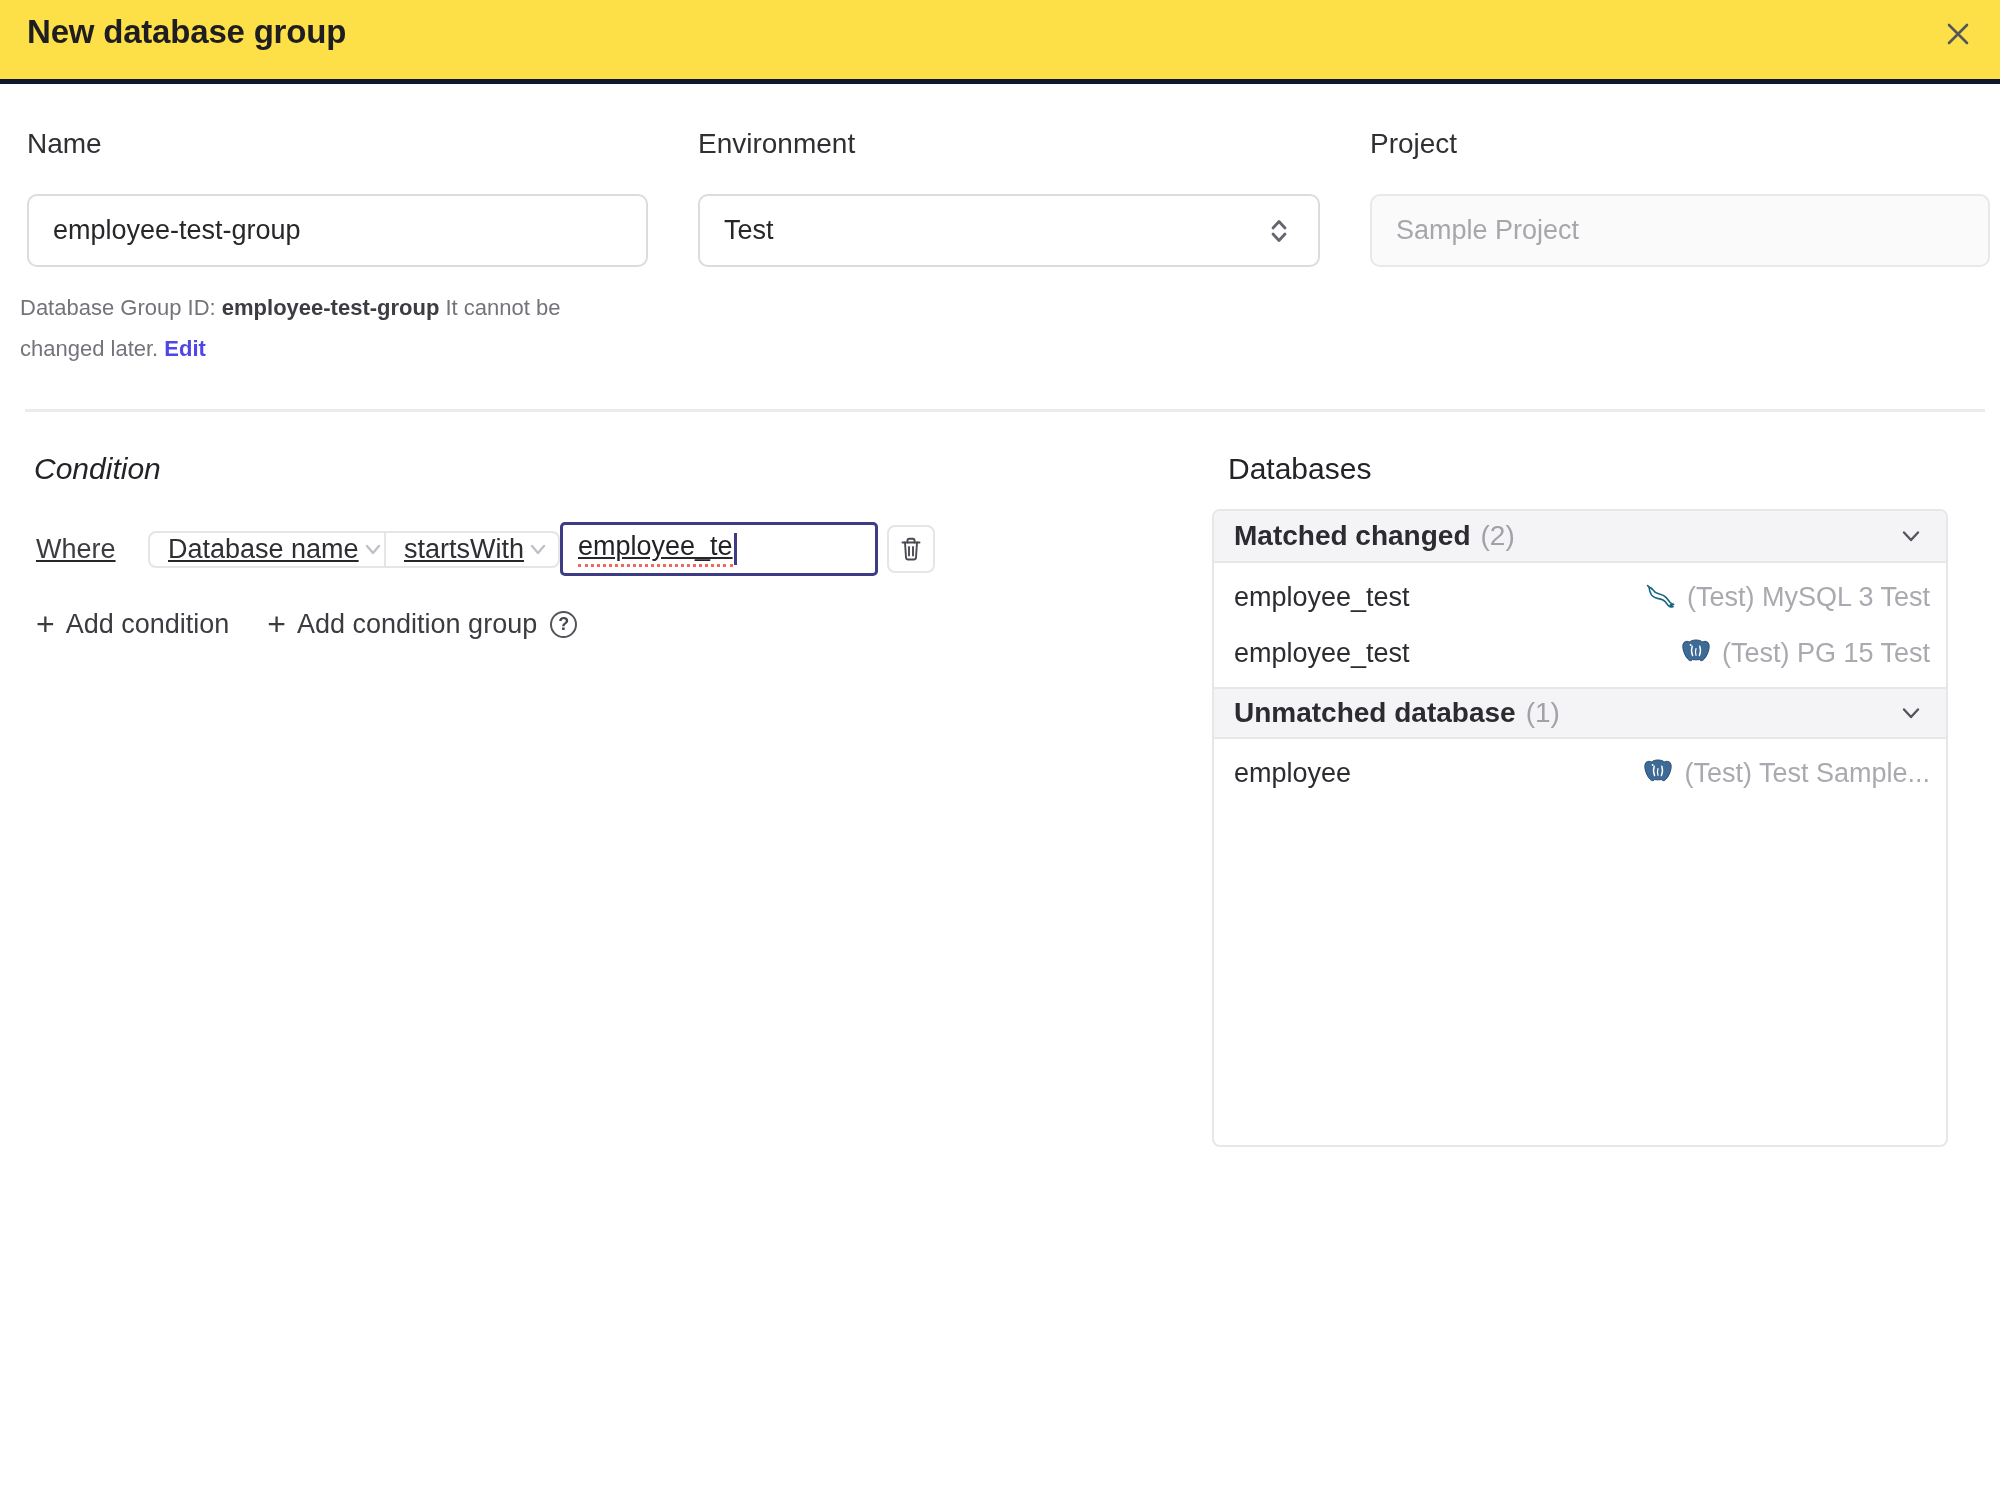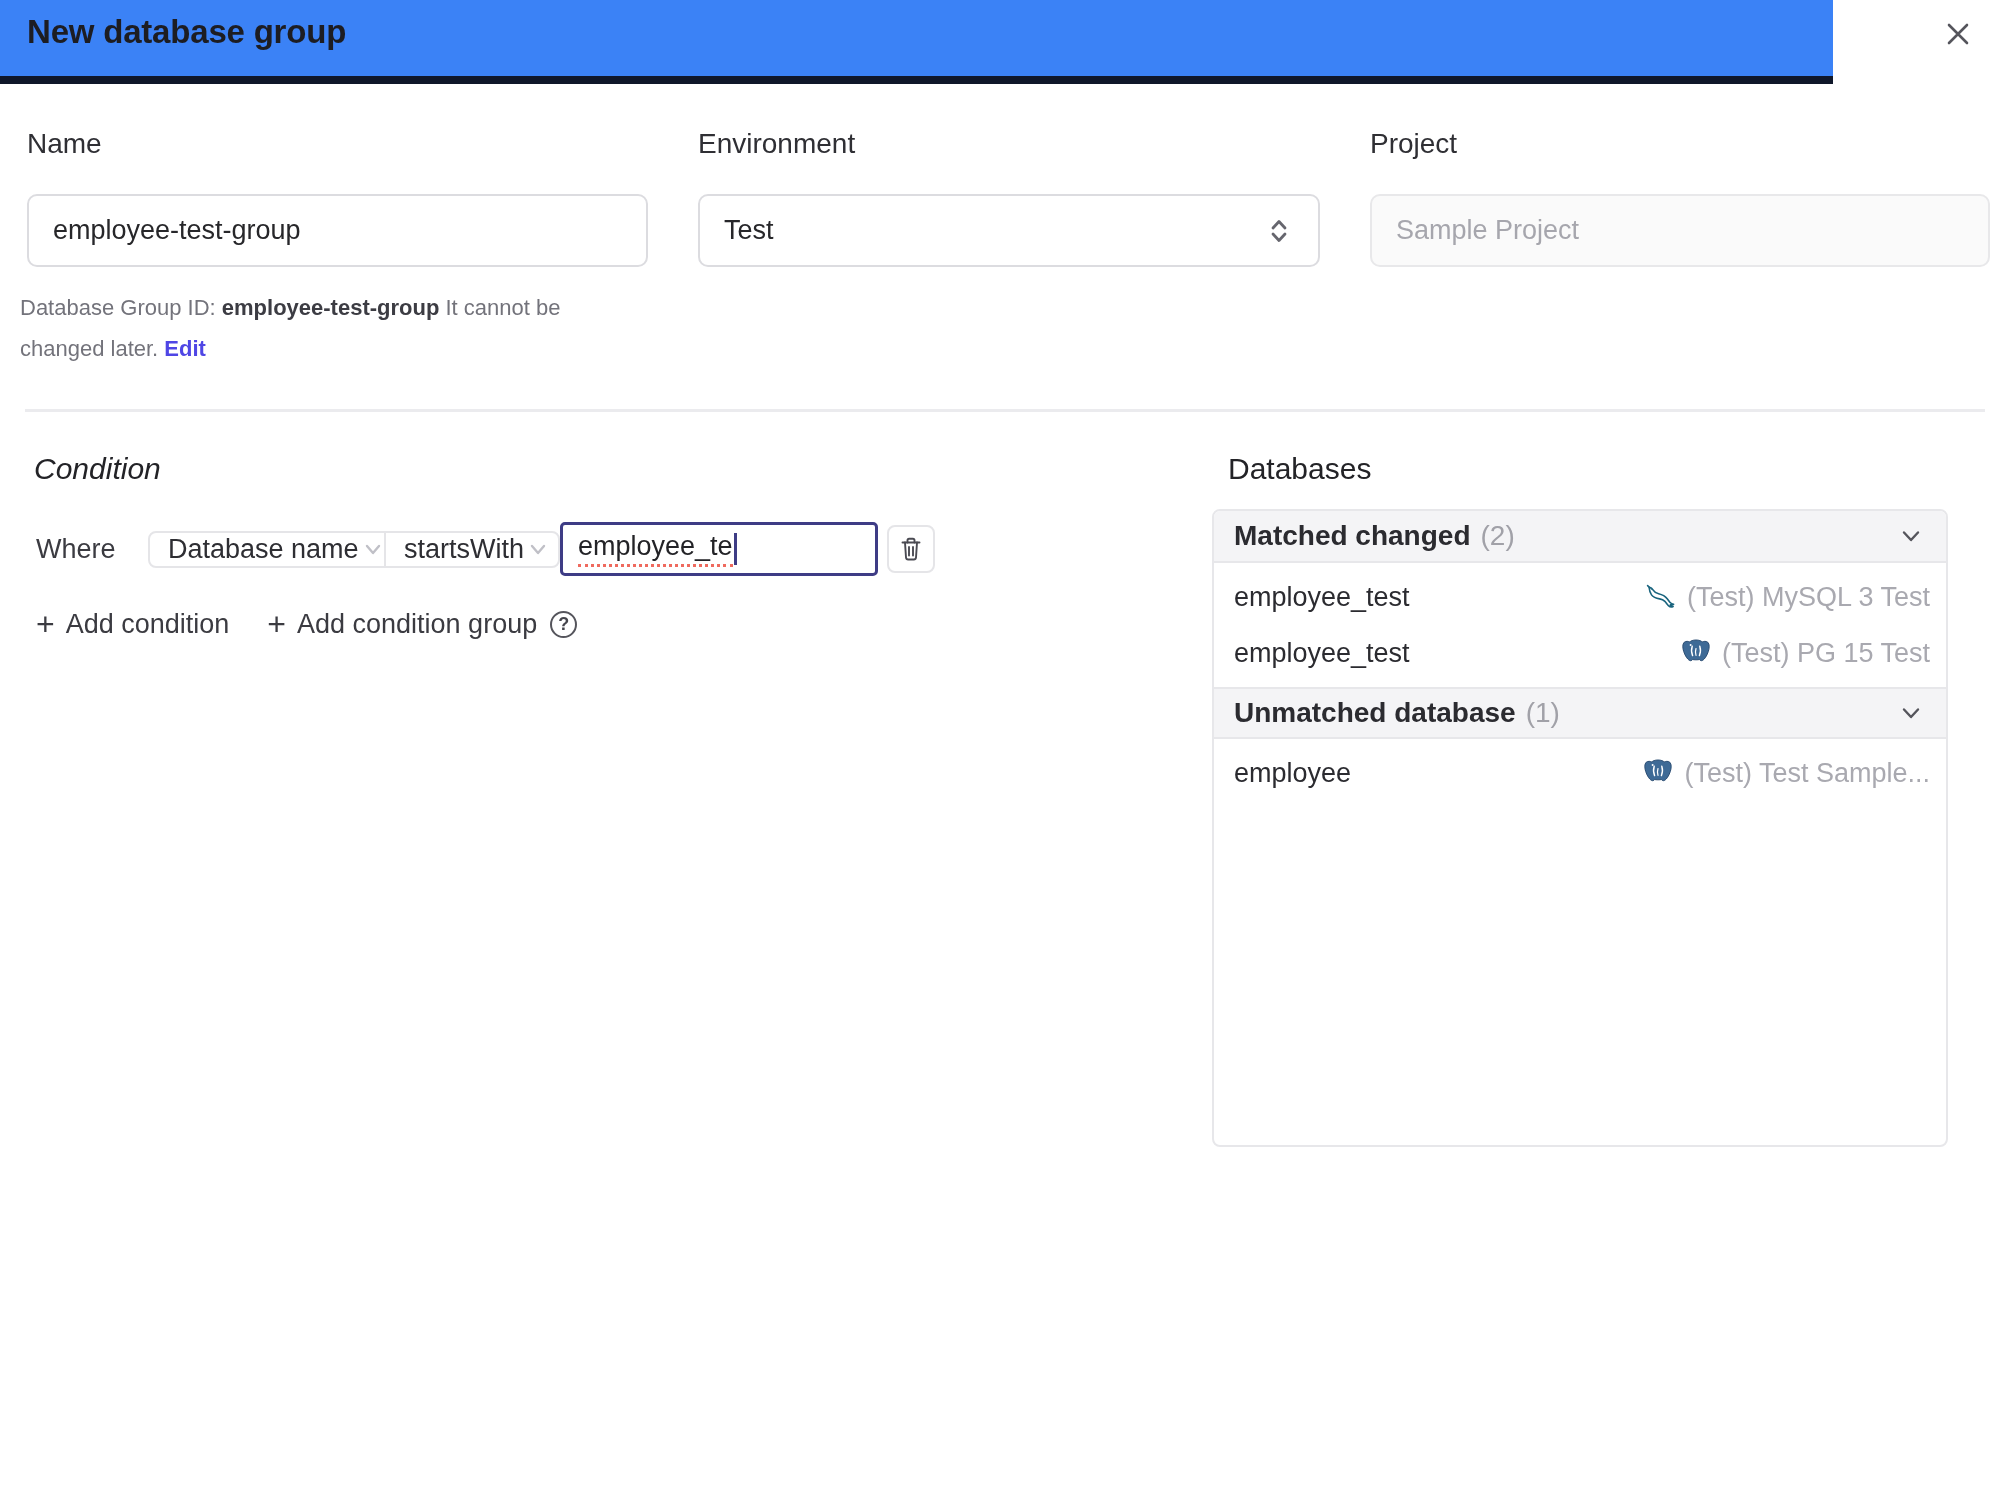--- a/index.html
+++ b/index.html
@@ -5,21 +5,21 @@
   * { box-sizing: border-box; margin: 0; padding: 0; }
   html,body { background:#ffffff; }
   body {
     width:2000px; height:1500px;
     font-family:"Liberation Sans", sans-serif;
     color:#27272a;
   }
   .stage { position:relative; width:2000px; height:1500px; background:#fff; overflow:hidden; }
 
   
-  .dialog-header { position:absolute; left:0; top:0; width:1833px; height:84px; border-bottom:8px solid #0f172a; background:#3b82f6; }
+  .dialog-header { position:absolute; left:0; top:0; width:2000px; height:84px; border-bottom:5px solid #0f172a; background:#fde047; }
   .dialog-title { position:absolute; left:27px; top:13px; font-size:33px; font-weight:700; color:#1d1d22; letter-spacing:-0.2px; }
   .close-btn { position:absolute; left:1936px; top:12px; width:44px; height:44px; display:flex; align-items:center; justify-content:center; cursor:pointer; background:none; border:none; }
 
   
   .form-field { position:absolute; top:128px; }
   .f-name { left:27px; width:621px; }
   .f-env  { left:698px; width:622px; }
   .f-project { left:1370px; width:620px; }
   .field-label { font-size:28px; color:#2f2f34; }
   .control { position:absolute; top:66px; left:0; width:100%; height:73px; border:2px solid #dcdce0; border-radius:10px; background:#fff; font-size:27px; color:#27272a; padding:0 24px; display:flex; align-items:center; }
@@ -28,21 +28,21 @@
   .control.disabled { background:#fafafa; border-color:#e8e8ea; color:#a6a6ad; }
 
   .group-note { position:absolute; left:20px; top:287px; width:548px; font-size:22px; line-height:41px; color:#73737b; }
   .group-note .gid { color:#3c3c43; font-weight:700; }
   .edit-link { color:#4f46e5; font-weight:600; cursor:pointer; text-decoration:none; }
 
   .section-divider { position:absolute; left:25px; top:409px; width:1960px; height:0; border-top:3px solid #ebebee; }
 
   
   .condition-heading { position:absolute; left:34px; top:452px; font-size:30px; color:#232327;font-style:italic; }
-  .cond-row { position:absolute; left:36px; top:522px; height:54px; display:flex; align-items:center; }
+  .cond-row { position:absolute; left:36px; top:522px; height:54px; display:flex; align-items:center;text-decoration:underline; }
   .where-label { width:112px; font-size:27px; color:#3b3b41; }
   .cond-group { width:412px; height:37px; border:2px solid #e5e5e8; border-radius:8px; display:flex; background:#fff; }
   .cond-seg { display:flex; align-items:center; justify-content:space-between; padding:0 12px 0 18px; cursor:pointer; }
   .seg-factor { width:236px; border-right:2px solid #e5e5e8; }
   .seg-operator { flex:1; }
   .cond-seg .seg-text { font-size:27px; color:#2e2e33; white-space:nowrap; }
   .value-input { width:318px; height:54px; border:3px solid #3e3c85; border-radius:5px; background:#fff; display:flex; align-items:center; padding:0 15px; cursor:text; }
   .typed { font-size:27px; color:#232327; border-bottom:3px dotted #ef6a5e; padding-bottom:2px; white-space:pre; }
   .caret { display:inline-block; width:3px; height:32px; background:#3e3c85; margin-left:1px; }
   .trash-btn { margin-left:9px; width:48px; height:48px; border:2px solid #e5e5e8; border-radius:8px; background:#fff; display:flex; align-items:center; justify-content:center; cursor:pointer; }

